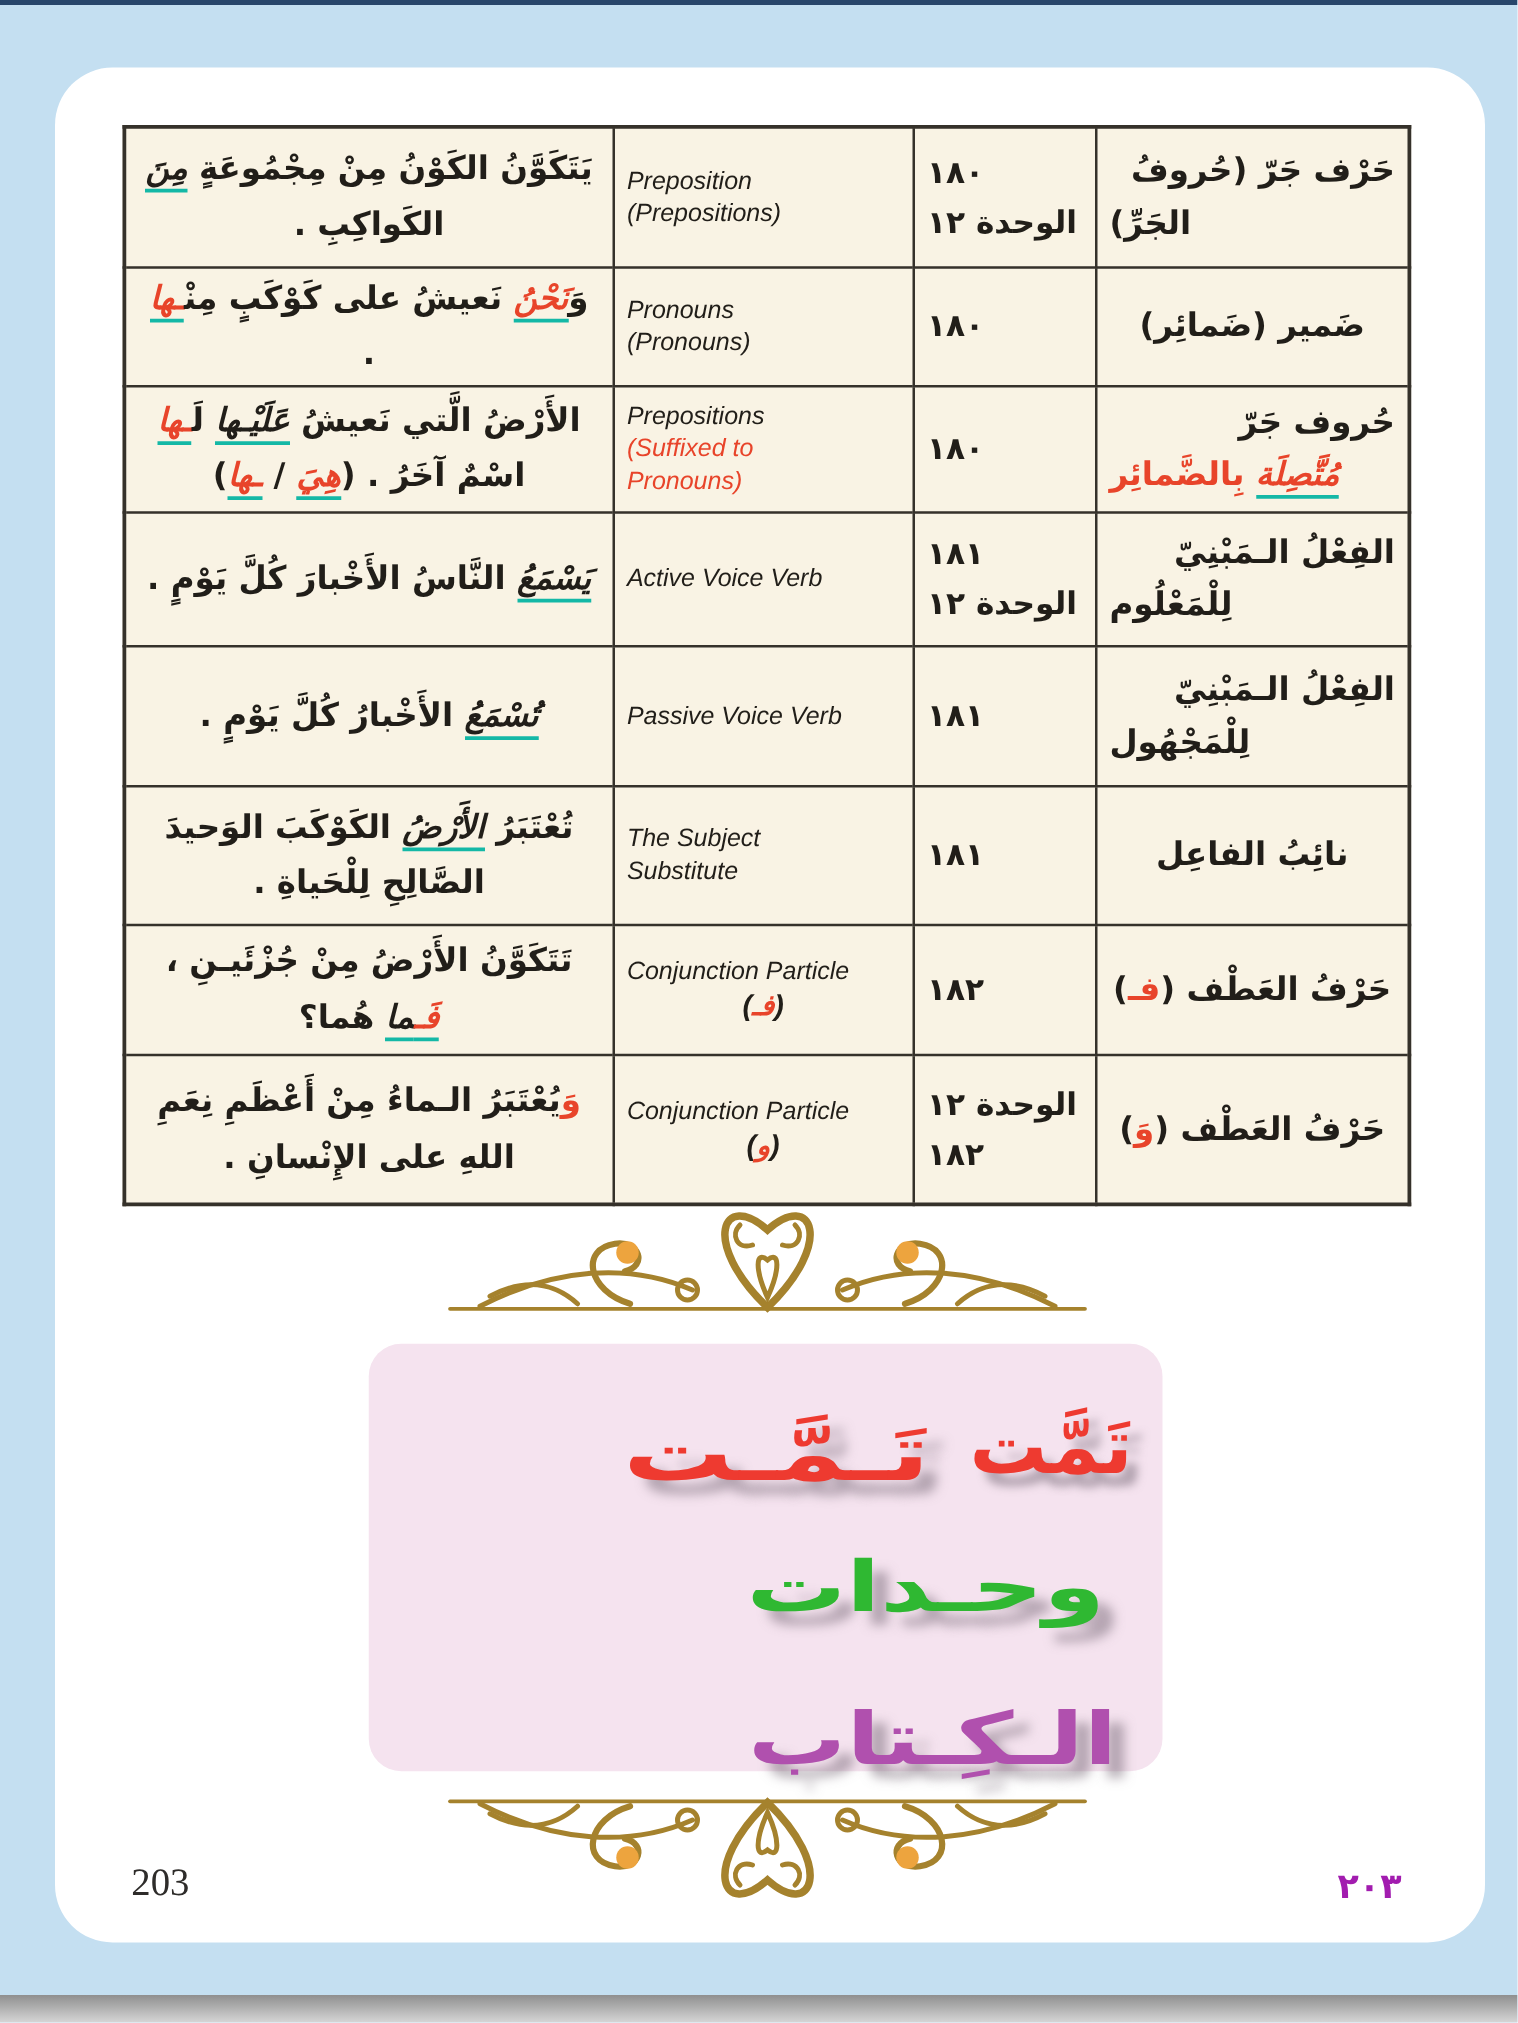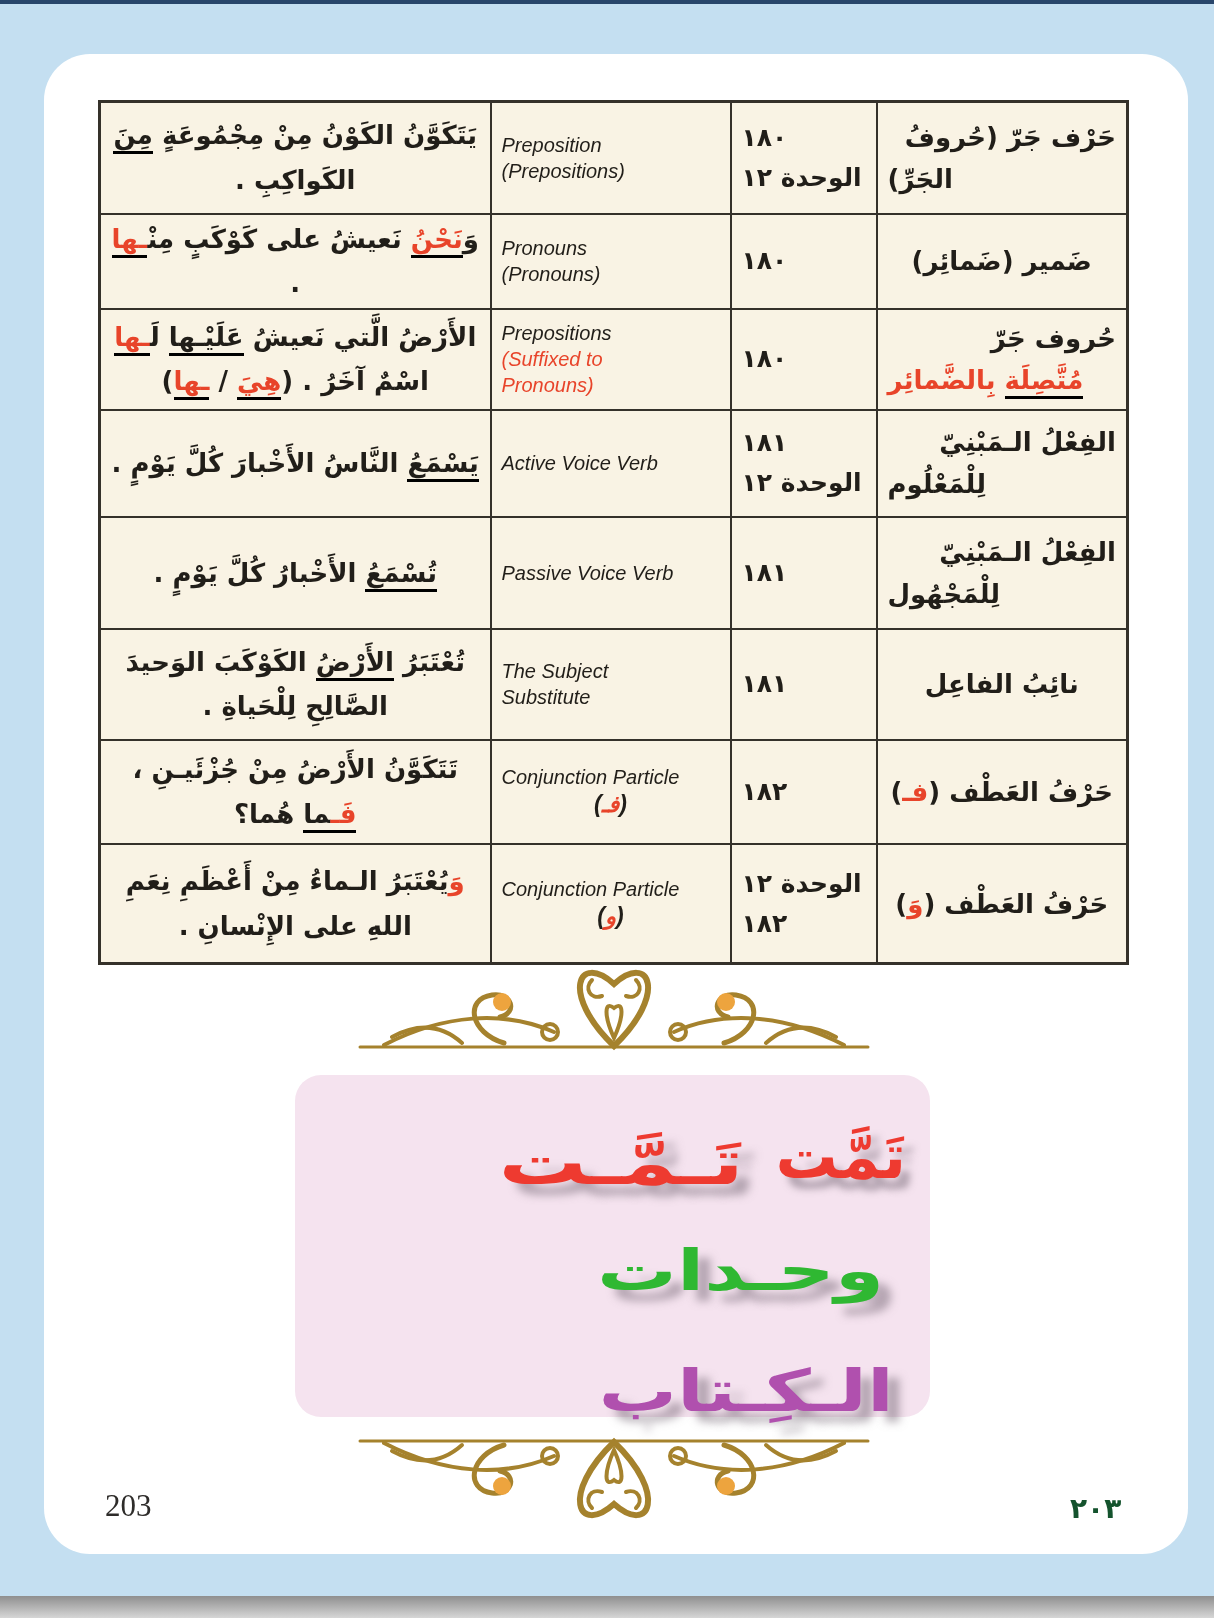--- a/index.html
+++ b/index.html
@@ -41,21 +41,21 @@
   .term-cell.justified .cline:last-child{text-align:left;}
   .page-cell{font-size:25px;font-weight:bold;text-align:left;line-height:1.6;padding:2px 4px;}
   .english-cell{
     font-family:"Liberation Sans",sans-serif;
     font-size:20px;color:#3b362e;text-align:left;line-height:1.3;
     padding-left:13px;font-weight:400;font-style:italic;
   }
   .english-cell .cline.center{text-align:center;font-size:23px;font-weight:bold;}
   .example-cell{font-size:26px;font-weight:bold;text-align:center;line-height:1.72;}
   .seg.red{color:#e8442a;}
-  .seg.gu{border-bottom:3px solid #000000;padding-bottom:1px;}
+  .seg.gu{border-bottom:3px solid #14b8a6;padding-bottom:1px;font-style:italic;}
   
   .ornament{position:absolute;width:520px;height:118px;left:310px;}
   .ornament-top{top:896px;}
   .ornament-bottom{top:1366px;transform:scaleY(-1);}
   
   .banner{
     position:absolute;left:251px;top:1021px;width:635px;height:342px;
     background:#f5e3ef;border-radius:26px;
     direction:rtl;padding-top:10px;box-sizing:border-box;
   }
@@ -72,21 +72,21 @@
   .line2{height:104px;padding-right:46px;font-size:56px;}
   .line3{height:112px;padding-right:36px;font-size:58px;}
   .line3 .echo{transform:scaleX(1.35) translateY(16px);}
   
   .pageno-latin{
     position:absolute;left:61px;top:1434px;
     font-family:Liberation Serif, serif;font-size:31px;color:#2e2c2a;text-align:center;
   }
   .pageno-arabic{
     position:absolute;left:1026px;top:1438px;
-    font-size:28px;font-weight:bold;color:#14532d;
+    font-size:28px;font-weight:bold;color:#a21caf;
   }
 </style>
 </head>
 <body>
 
 <div class="top-edge"></div>
 
 <div class="page">
 
   <table class="index-table" dir="rtl">

